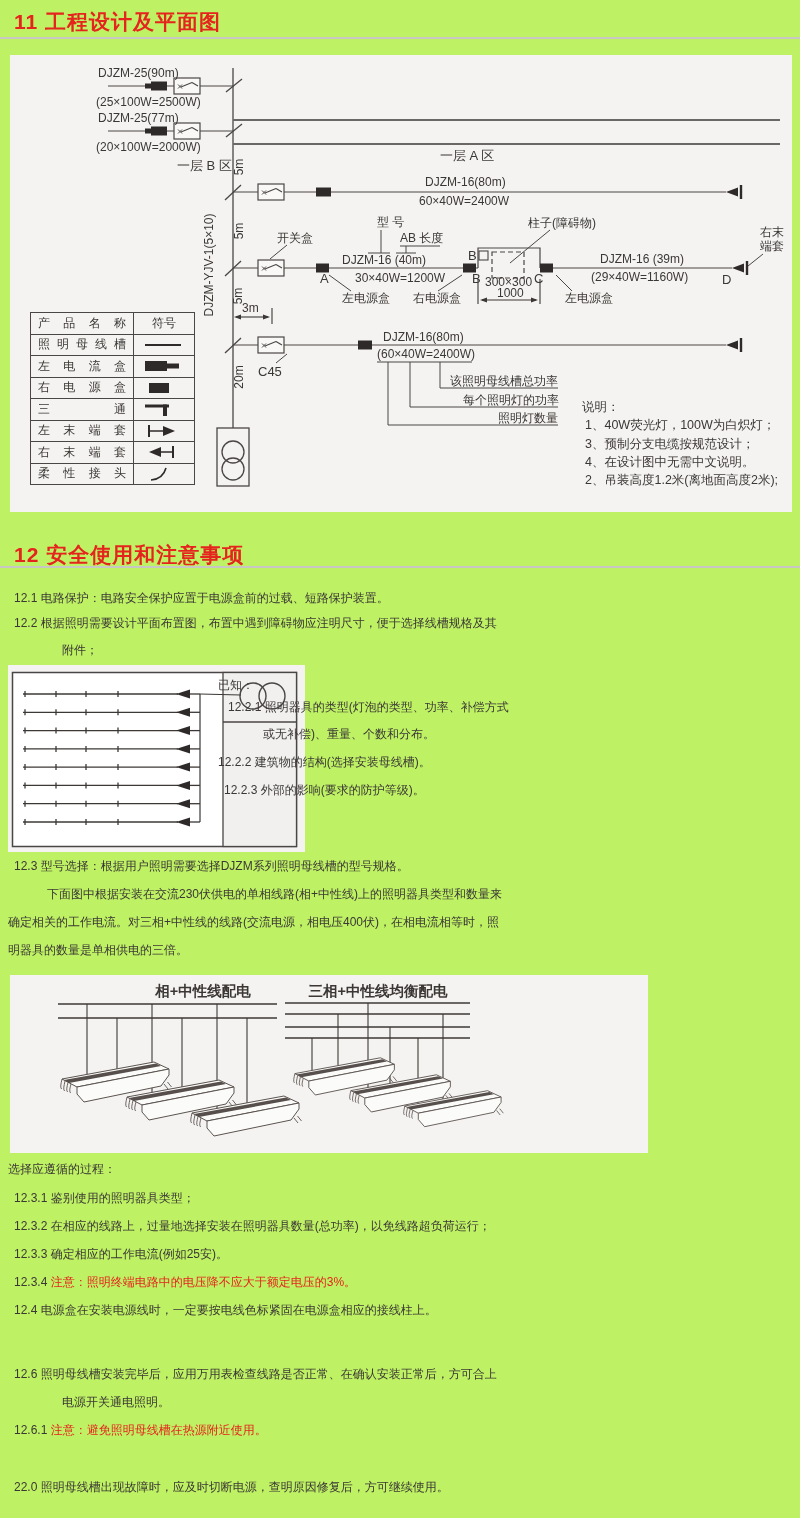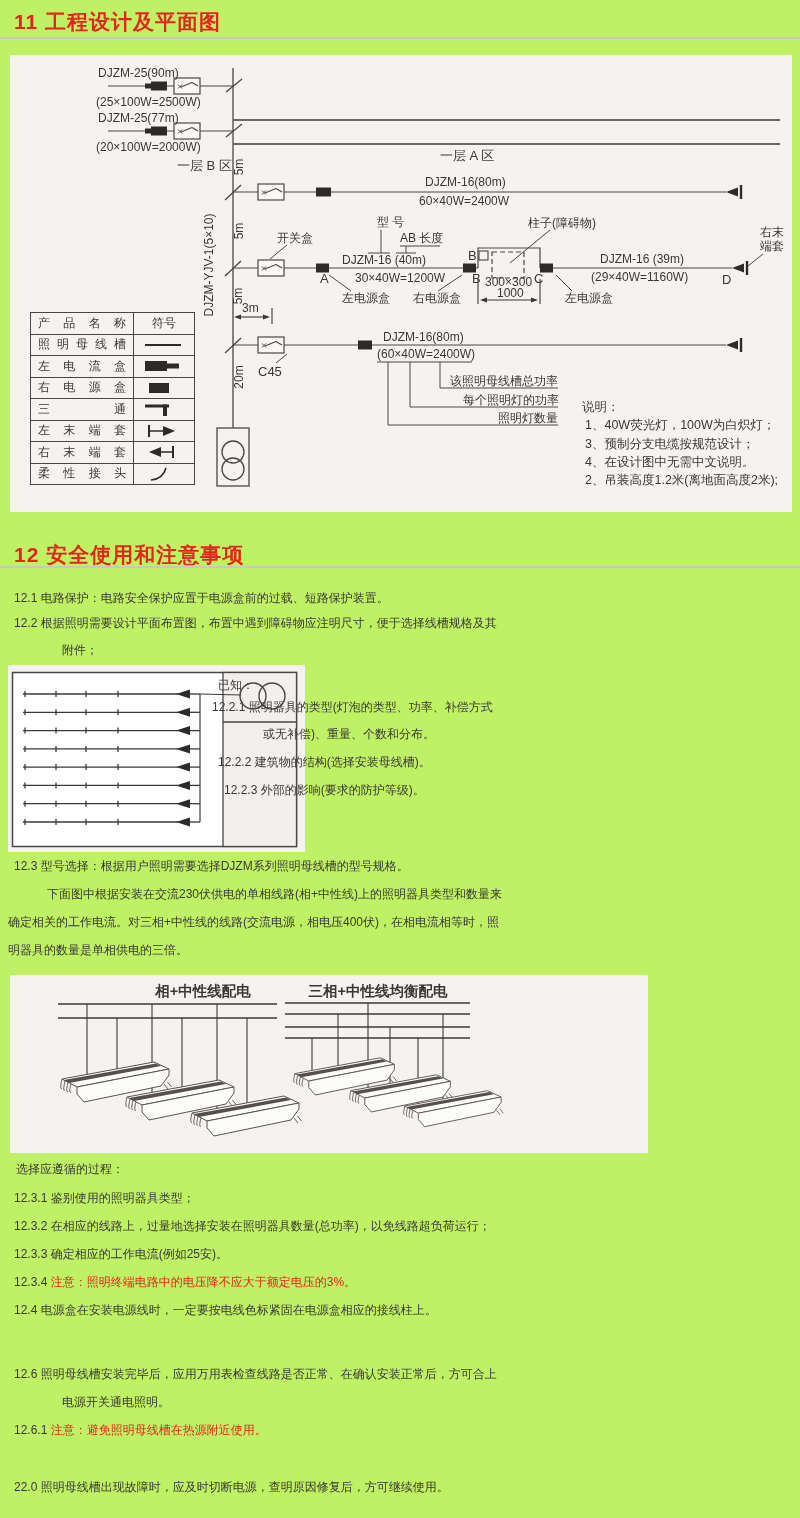--- a/index.html
+++ b/index.html
@@ -368,21 +368,21 @@
           <polygon points="168,83.9 182,79.4 182,88.4"></polygon>
         <polygon points="168,102.1 182,97.6 182,106.6"></polygon>
           <polygon points="168,120.4 182,115.9 182,124.9"></polygon>
         <polygon points="168,138.7 182,134.2 182,143.2"></polygon>
           <polygon points="168,157 182,152.5 182,161.5"></polygon>
       </g>
     </svg>
   </div>
 
   <div class="tl" style="left:218px;top:677px;">已知：</div>
-  <div class="tl" style="left:212px;top:699px;">12.2.1 照明器具的类型(灯泡的类型、功率、补偿方式</div>
+  <div class="tl" style="left:228px;top:699px;">12.2.1 照明器具的类型(灯泡的类型、功率、补偿方式</div>
   <div class="tl" style="left:263px;top:726px;">或无补偿)、重量、个数和分布。</div>
   <div class="tl" style="left:218px;top:754px;">12.2.2 建筑物的结构(选择安装母线槽)。</div>
   <div class="tl" style="left:224px;top:782px;">12.2.3 外部的影响(要求的防护等级)。</div>
 
   <div class="tl" style="left:14px;top:858px;">12.3 型号选择：根据用户照明需要选择DJZM系列照明母线槽的型号规格。</div>
   <div class="tl" style="left:47px;top:886px;">下面图中根据安装在交流230伏供电的单相线路(相+中性线)上的照明器具类型和数量来</div>
   <div class="tl" style="left:8px;top:914px;">确定相关的工作电流。对三相+中性线的线路(交流电源，相电压400伏)，在相电流相等时，照</div>
   <div class="tl" style="left:8px;top:942px;">明器具的数量是单相供电的三倍。</div>
 
   <div class="fig" style="left:10px;top:975px;width:638px;height:178px;">
@@ -428,21 +428,21 @@
           <line x1="380" y1="52" x2="380" y2="126"></line>
         <line x1="408" y1="63" x2="408" y2="136"></line>
           <line x1="433" y1="39" x2="433" y2="140"></line>
       </g>
       <use href="#fixt" transform="translate(283,80) scale(0.93)"></use>
       <use href="#fixt" transform="translate(339,97) scale(0.93)"></use>
       <use href="#fixt" transform="translate(393,113) scale(0.9)"></use>
     </svg>
   </div>
 
-  <div class="tl" style="left:16px;top:1161px;">选择应遵循的过程：</div>
+  <div class="tl" style="left:8px;top:1161px;">选择应遵循的过程：</div>
   <div class="tl" style="left:14px;top:1190px;">12.3.1 鉴别使用的照明器具类型；</div>
   <div class="tl" style="left:14px;top:1218px;">12.3.2 在相应的线路上，过量地选择安装在照明器具数量(总功率)，以免线路超负荷运行；</div>
   <div class="tl" style="left:14px;top:1246px;">12.3.3 确定相应的工作电流(例如25安)。</div>
   <div class="tl" style="left:14px;top:1274px;">
     <span>12.3.4 </span><span class="warn">注意：照明终端电路中的电压降不应大于额定电压的3%。</span>
   </div>
   <div class="tl" style="left:14px;top:1302px;">12.4 电源盒在安装电源线时，一定要按电线色标紧固在电源盒相应的接线柱上。</div>
   <div class="tl" style="left:14px;top:1366px;">12.6 照明母线槽安装完毕后，应用万用表检查线路是否正常、在确认安装正常后，方可合上</div>
   <div class="tl" style="left:62px;top:1394px;">电源开关通电照明。</div>
   <div class="tl" style="left:14px;top:1422px;">

